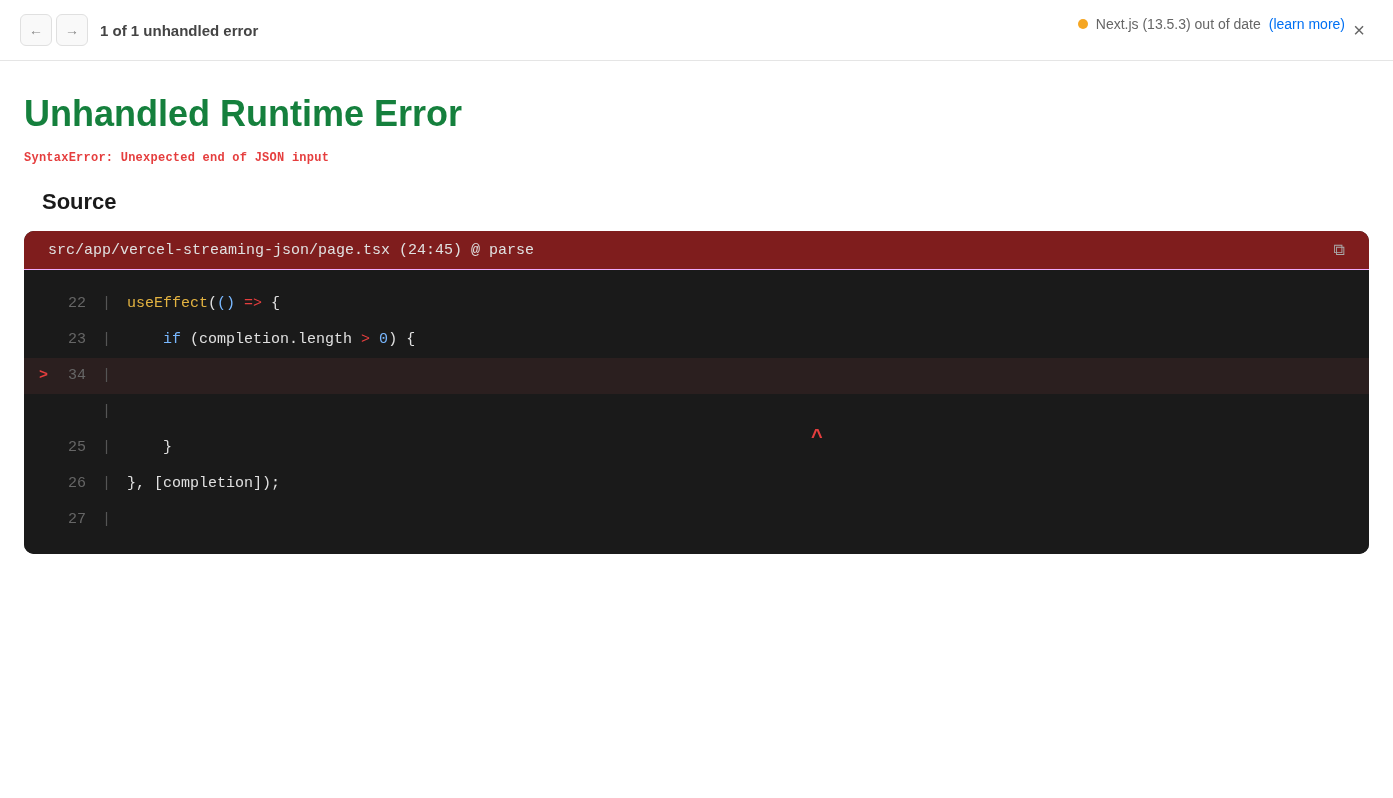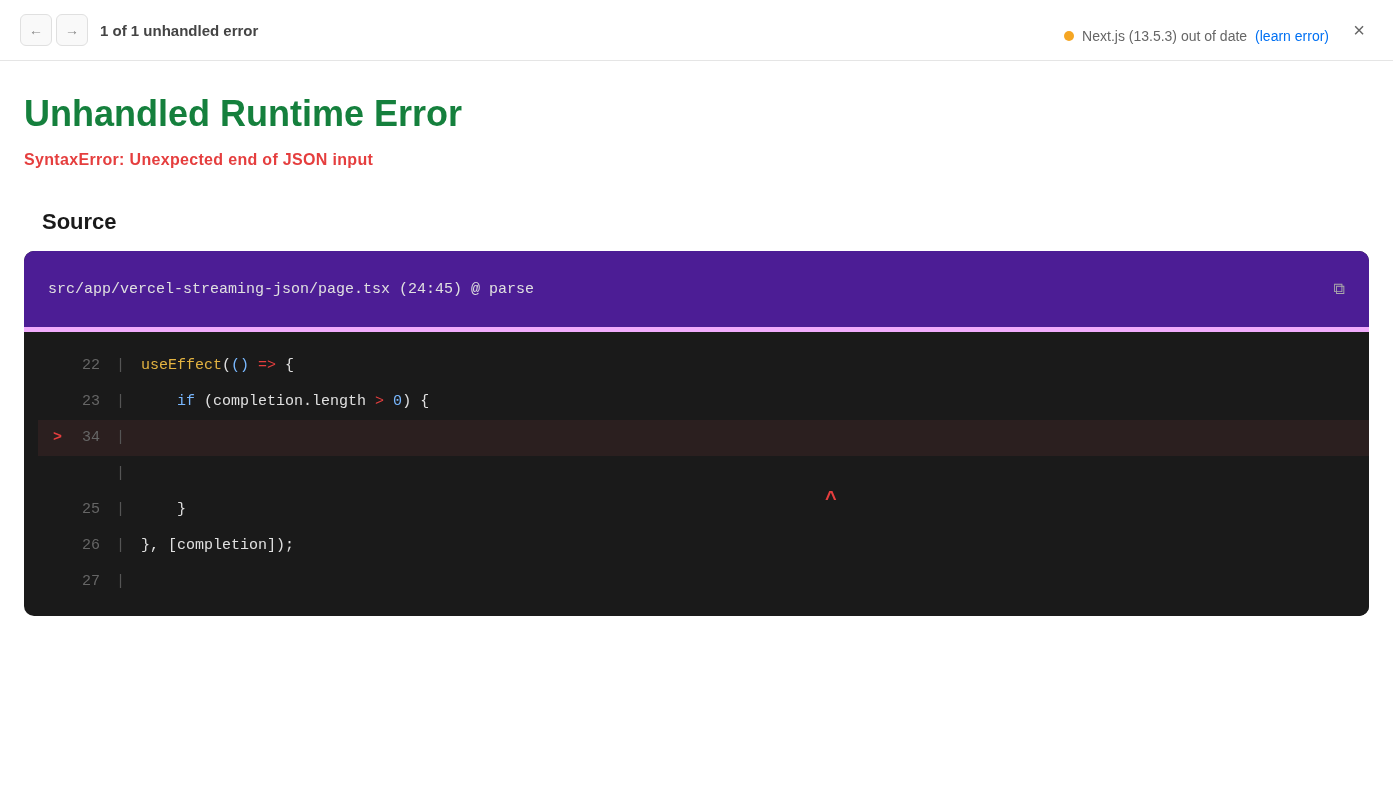--- a/index.html
+++ b/index.html
@@ -59,22 +59,21 @@
     }
 
     .error-count {
       font-size: 15px;
       color: #444;
       font-weight: 700;
     }
 
     .top-bar-right {
       display: flex;
-      align-items: flex-end;
-      gap: 16px;
+      align-items: flex-start;
     }
 
     .nextjs-badge {
       display: flex;
       align-items: center;
       gap: 8px;
       font-size: 14px;
       color: #666;
     }
 
@@ -111,69 +110,68 @@
     }
 
     .error-title {
       font-size: 36px;
       font-weight: 700;
       color: #15803d;
       margin-bottom: 16px;
     }
 
     .error-message {
-      font-family: Liberation Sans, sans-serif;
-      font-size: 16px;
+      font-family: Liberation Mono, monospace;
+      font-size: 12px;
       font-weight: 700;
       color: #e53e3e;
-      margin-bottom: 40px;
+      margin-bottom: 24px;
       letter-spacing: 0.02em;
     }
 
     .source-label {
       font-size: 22px;
       font-weight: 600;
       color: #1a1a1a;
       margin-bottom: 16px;
       margin-left: 18px;
     }
 
     .code-container {
       background: #1a1a1a;
       border-radius: 10px;
       overflow: hidden;
       width: 100%;
     }
 
     .code-header {
-      background: #4c1d95;
-      padding: 29px 24px;
+      background: #7f1d1d;
+      padding: 10px 24px;
       display: flex;
       align-items: center;
       justify-content: space-between;
-      border-bottom: 5px solid #f0abfc;
+      border-bottom: 1px solid #f0abfc;
     }
 
     .code-filepath {
       font-family: 'Courier New', Courier, monospace;
       font-size: 15px;
       color: #e0e0e0;
       font-weight: 500;
     }
 
     .external-link-icon {
       color: #aaa;
       font-size: 16px;
       cursor: pointer;
     }
 
     .code-body {
       padding: 16px 0;
       background: #1a1a1a;
-      margin-left: 14px;
     }
 
     .code-line {
       display: flex;
       align-items: flex-start;
       padding: 4px 24px 4px 0;
       min-height: 36px;
       font-family: 'Courier New', Courier, monospace;
       font-size: 15px;
       line-height: 28px;
@@ -240,21 +238,21 @@
         <button class="nav-btn">
           <span>→</span>
         </button>
       </div>
       <span class="error-count">1 of 1 unhandled error</span>
     </div>
     <div class="top-bar-right">
       <div class="nextjs-badge">
         <span class="status-dot"></span>
         <span>Next.js (13.5.3) out of date</span>
-        <a class="learn-more-link" href="#">(learn error)</a>
+        <a class="learn-more-link" href="#">(learn more)</a>
       </div>
       <button class="close-btn">×</button>
     </div>
   </div>
 
   <div class="main-content">
     <h1 class="error-title">Unhandled Runtime Error</h1>
     <div class="error-message">SyntaxError: Unexpected end of JSON input</div>
 
     <div class="source-label">Source</div>

